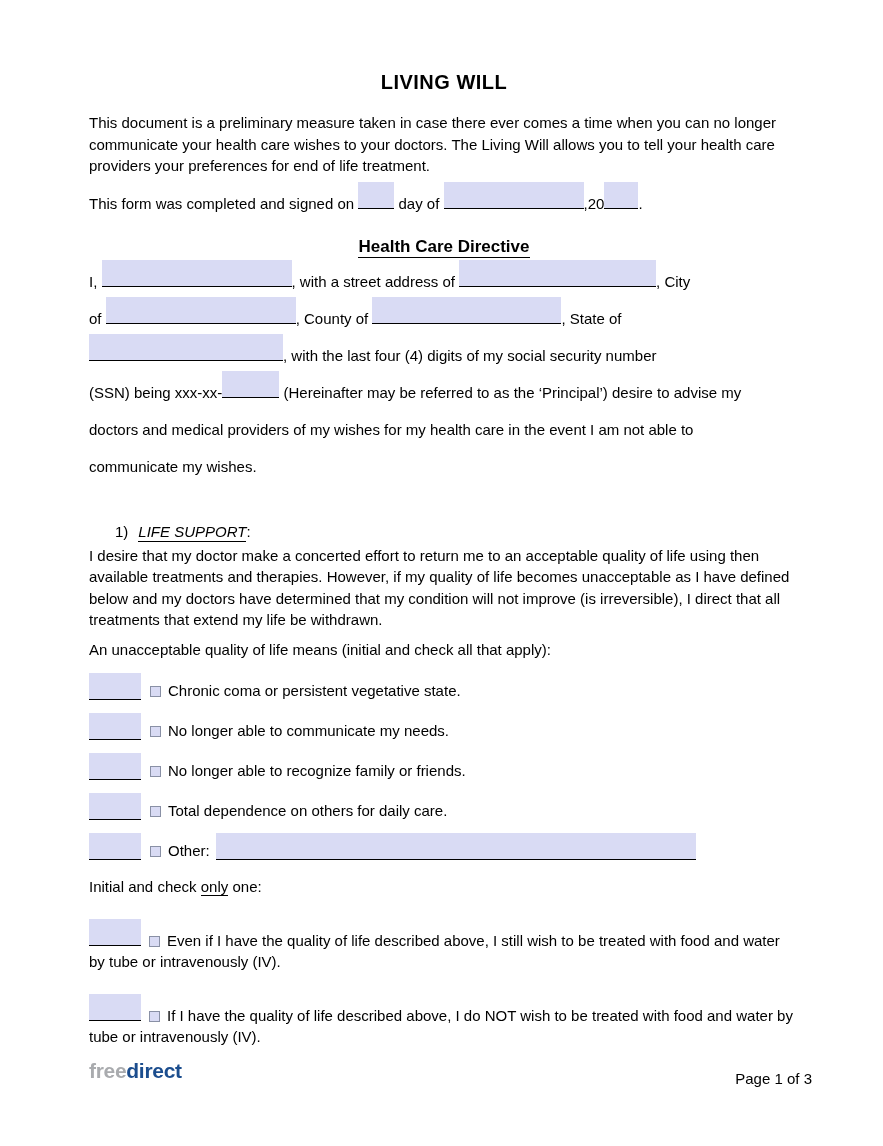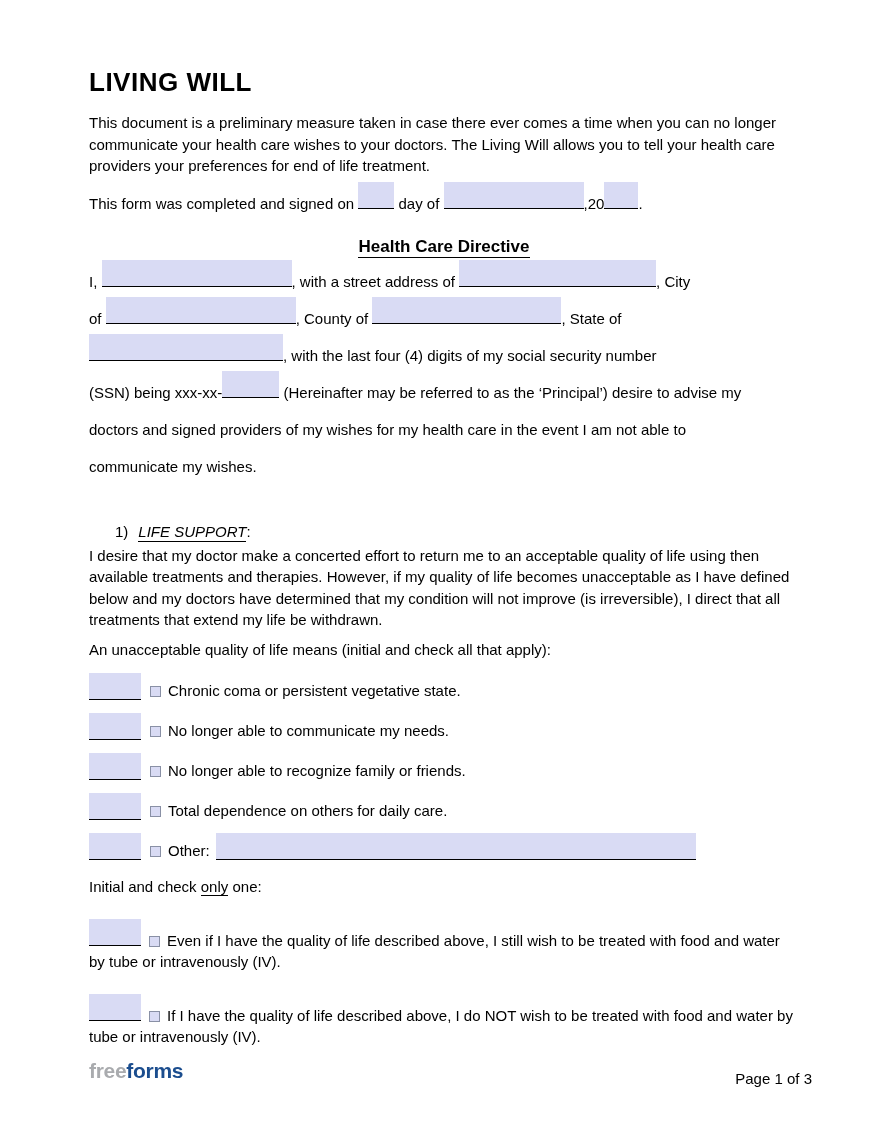--- a/index.html
+++ b/index.html
@@ -14,22 +14,22 @@
     position:relative;
     width:883px;height:1146px;
     margin:0 auto;
     background:#ffffff;
     overflow:hidden;
     font-family:"Liberation Sans","DejaVu Sans",sans-serif;
     font-size:15px;line-height:21.5px;color:#000;
   }
   .content{padding:0 84px 0 89px;}
   h1{
-    margin:68px 0 16px;
-    font-size:26px;line-height:28px;letter-spacing:.5px;font-weight:bold;
+    margin:68px 0 16px;text-align:center;
+    font-size:20px;line-height:28px;letter-spacing:.5px;font-weight:bold;
   }
   .intro{margin:10px 0 0;}
   .signed{margin-top:12px;white-space:nowrap;}
   h2{
     margin:22px 0 0;text-align:center;
     font-size:17px;line-height:21px;font-weight:bold;
   }
   h2 .u{border-bottom:1.7px solid #000;padding-bottom:1px;}
   .dpara{margin-top:6px;}
   .dline{height:37px;line-height:37px;white-space:nowrap;}
@@ -101,21 +101,21 @@
       </div>
       <div class="dline"><span>of</span>
         <span class="blank w190"></span><span>, County of</span>
         <span class="blank w189"></span><span>, State of</span>
       </div>
       <div class="dline"><span class="blank w194"></span><span>, with the last four (4) digits of my social security number</span>
       </div>
       <div class="dline"><span>(SSN) being xxx-xx-</span><span class="blank w57"></span>
         <span>(Hereinafter may be referred to as the ‘Principal’) desire to advise my</span>
       </div>
-      <div class="dline">doctors and signed providers of my wishes for my health care in the event I am not able to</div>
+      <div class="dline">doctors and medical providers of my wishes for my health care in the event I am not able to</div>
       <div class="dline">communicate my wishes.</div>
     </div>
 
     <div class="ls-head"><span class="ls-num">1)</span><span class="ls-title">LIFE SUPPORT</span><span>:</span></div>
 
     <p class="ls-body">I desire that my doctor make a concerted effort to return me to an acceptable quality of life using then available treatments and therapies. However, if my quality of life becomes unacceptable as I have defined below and my doctors have determined that my condition will not improve (is irreversible), I direct that all treatments that extend my life be withdrawn.</p>
 
     <p class="apply">An unacceptable quality of life means (initial and check all that apply):</p>
 
     <div class="opt-row">
@@ -148,15 +148,15 @@
     <p class="only"><span>Initial and check</span>
       <span class="em-u">only</span>
       <span>one:</span></p>
 
     <p class="choice"><span class="blank"></span><span class="cb"></span><span>Even if I have the quality of life described above, I still wish to be treated with food and water by tube or intravenously (IV).</span></p>
 
     <p class="choice"><span class="blank"></span><span class="cb"></span><span>If I have the quality of life described above, I do NOT wish to be treated with food and water by tube or intravenously (IV).</span></p>
 
   </div>
 
-  <div class="footer-logo"><span class="free">free</span><span class="forms">forms</span></div>
+  <div class="footer-logo"><span class="free">free</span><span class="forms">direct</span></div>
   <div class="footer-page">Page 1 of 3</div>
 </div>
 
 </body></html>

